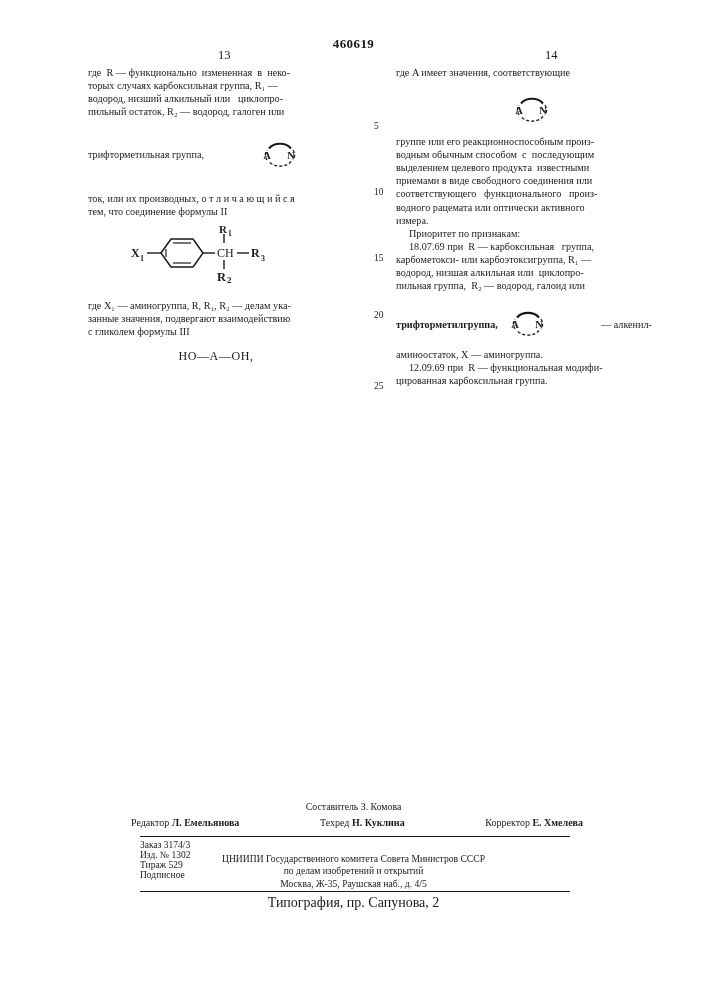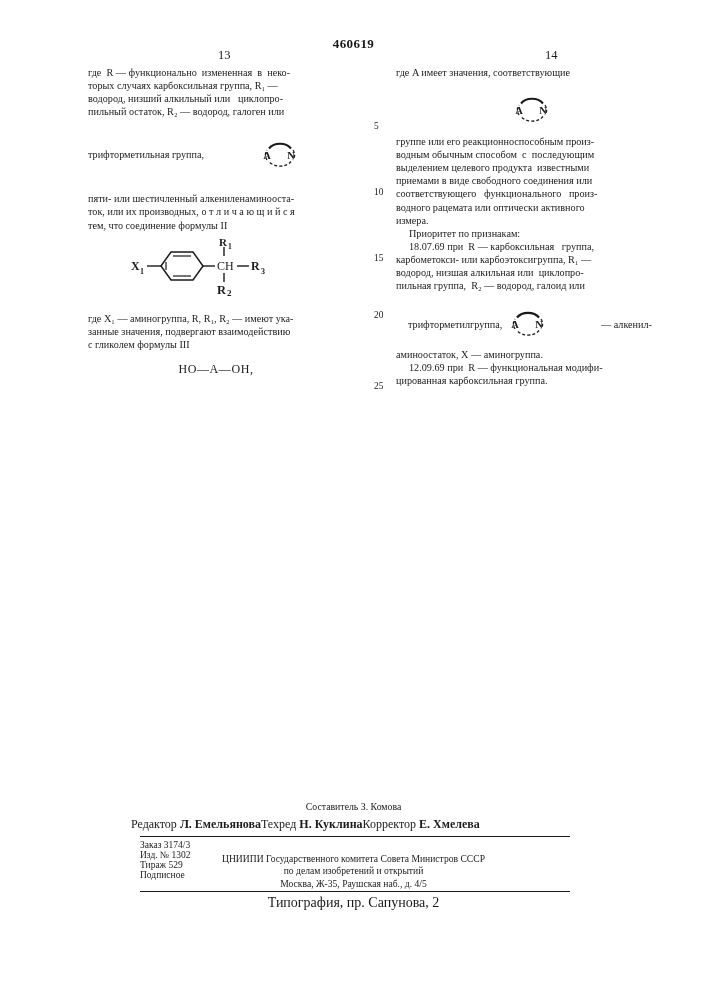--- a/index.html
+++ b/index.html
@@ -119,22 +119,22 @@
     width: 707px;
     text-align: center;
     font-size: 9.8px;
   }
   .footer-roles {
     position: absolute;
     top: 817px;
     left: 131px;
     width: 452px;
     display: flex;
-    justify-content: flex-start;
-    font-size: 12px;
+    justify-content: space-between;
+    font-size: 10px;
   }
   .rule {
     position: absolute;
     left: 140px;
     width: 430px;
     height: 1px;
     background: #1a1a1a;
   }
   .rule.r1 { top: 836px; }
   .rule.r2 { top: 891px; }
@@ -204,23 +204,20 @@
           <text x="7" y="17" font-family="'Liberation Serif', serif" font-size="10.5" font-weight="bold" fill="#1a1a1a" text-anchor="middle">A</text>
           <text x="31" y="17" font-family="'Liberation Serif', serif" font-size="10.5" font-weight="bold" fill="#1a1a1a" text-anchor="middle">N</text>
         </svg>
       </span>
     </p>
 
     <div class="gap-22"></div>
 
     <p>
       <span class="ln j">
-          <span>пяти- или шестичленный алкениленаминооста-</span>
-        </span>
-      <span class="ln j">
           <span>ток, или их производных, о т л и ч а ю щ и й с я</span>
         </span>
       <span class="ln">тем, что соединение формулы II</span>
     </p>
 
     <div class="formula2">
       <svg width="190" height="58" viewBox="0 0 190 58">
 
         <text x="10" y="32" font-family="'Liberation Serif', serif" font-size="12" font-weight="bold" fill="#1a1a1a">X</text>
         <text x="19" y="36" font-family="'Liberation Serif', serif" font-size="8" font-weight="bold" fill="#1a1a1a">1</text>
@@ -248,21 +245,21 @@
         <line x1="103" y1="35" x2="103" y2="44" stroke="#1a1a1a" stroke-width="1.4"></line>
         <text x="96" y="56" font-family="'Liberation Serif', serif" font-size="12.5" font-weight="bold" fill="#1a1a1a">R</text>
         <text x="106" y="58" font-family="'Liberation Serif', serif" font-size="9" font-weight="bold" fill="#1a1a1a">2</text>
       </svg>
     </div>
 
     <div class="gap-16"></div>
 
     <p>
       <span class="ln j">
-          <span>где X₁ — аминогруппа, R, R₁, R₂ — имеют ука-</span>
+          <span>где X₁ — аминогруппа, R, R₁, R₂ — делам ука-</span>
         </span>
       <span class="ln j">
           <span>занные значения, подвергают взаимодействию</span>
         </span>
       <span class="ln">с гликолем формулы III</span>
     </p>
 
     <div class="gap-12"></div>
 
     <div class="centered-formula">HO—A—OH,</div>
@@ -328,21 +325,21 @@
           <span>водород, низшая алкильная или  циклопро-</span>
         </span>
       <span class="ln j">
           <span>пильная группа,  R₂ — водород, галоид или</span>
         </span>
     </p>
 
     <div class="gap-22"></div>
 
     <p style="position:relative;height:26px;">
-      <span style="position:absolute;left:12px;top:4px;">трифторметилгруппа,</span>
+      <span style="position:absolute;left:0;top:4px;font-weight:bold;">трифторметилгруппа,</span>
       <span class="ring" style="position:absolute;left:112px;top:-3px;">
         <svg width="40" height="26" viewBox="0 0 40 26">
           <path d="M7,18 A12,10 0 0 1 7,8" fill="none" stroke="#1a1a1a" stroke-width="1.3" stroke-dasharray="3,2"></path>
           <path d="M9,6.5 A13,10 0 0 1 31,6.5" fill="none" stroke="#1a1a1a" stroke-width="2.2"></path>
           <path d="M33,8 A12,10 0 0 1 33,18" fill="none" stroke="#1a1a1a" stroke-width="1.3" stroke-dasharray="3,2"></path>
           <path d="M31,19.5 A13,10 0 0 1 9,19.5" fill="none" stroke="#1a1a1a" stroke-width="1.3" stroke-dasharray="3,2"></path>
           <text x="7" y="17" font-family="'Liberation Serif', serif" font-size="10.5" font-weight="bold" fill="#1a1a1a" text-anchor="middle">A</text>
           <text x="31" y="17" font-family="'Liberation Serif', serif" font-size="10.5" font-weight="bold" fill="#1a1a1a" text-anchor="middle">N</text>
         </svg>
       </span>

